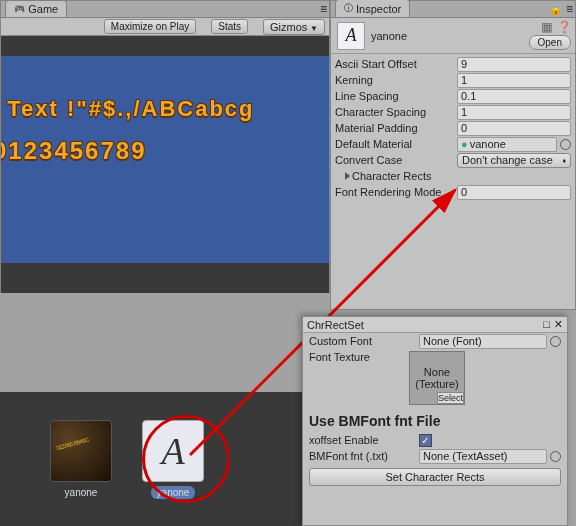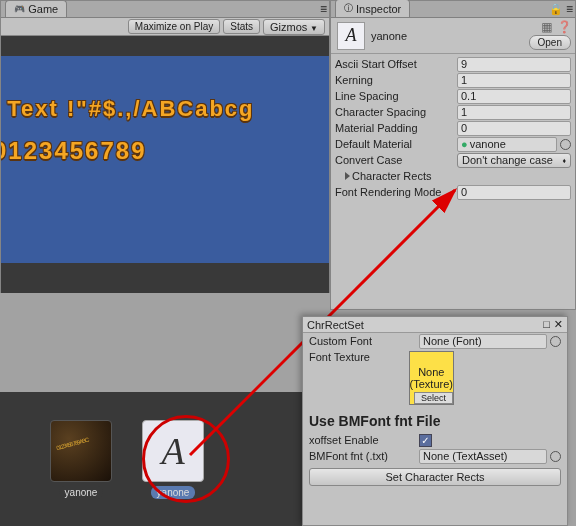--- a/index.html
+++ b/index.html
@@ -2,21 +2,21 @@
 <html><head>
 <meta charset="utf-8">
 <style>
 *{box-sizing:border-box;margin:0;padding:0;font-family:Arial,sans-serif;font-size:11px;color:#222}
 body{background:#a2a2a2;width:576px;height:526px;position:relative;overflow:hidden}
 .panel{background:#c2c2c2;border:1px solid #858585}
 .tabhdr{background:#a9a9a9;border-bottom:1px solid #808080;height:17px;display:flex;align-items:flex-end;padding-left:4px}
 .tab{background:#c2c2c2;border:1px solid #808080;border-bottom:none;border-radius:4px 4px 0 0;padding:2px 8px;font-size:11px;display:flex;align-items:center;gap:3px}
 .tab-icon{font-size:9px}
 .game-panel{position:absolute;left:0;top:0;width:330px;height:293px}
-.game-toolbar{background:#c2c2c2;height:18px;display:flex;justify-content:flex-end;align-items:center;gap:3px;padding-right:4px;border-bottom:1px solid #888}
+.game-toolbar{background:#c2c2c2;height:18px;display:flex;justify-content:flex-end;align-items:center;gap:15px;padding-right:4px;border-bottom:1px solid #888}
 .tbtn{background:linear-gradient(#e0e0e0,#c0c0c0);border:1px solid #888;border-radius:3px;padding:1px 6px;font-size:10px}
 .viewport{background:#3a5c9e;height:257px;position:relative;overflow:hidden;border-top:20px solid #393939;border-bottom:30px solid #393939}
 .font-row{color:#f5a623;font-family:'Arial Black',sans-serif;font-weight:900;letter-spacing:2px;white-space:nowrap;text-shadow:-1px -1px 0 #5a3410,1px -1px 0 #5a3410,-1px 1px 0 #5a3410,1px 1px 0 #5a3410,0 2px 0 #5a3410}
 .fr1{font-size:22px;margin-left:-10px;margin-top:40px}
 .fr2{font-size:24px;margin-left:-8px;margin-top:15px}
 .assets{position:absolute;left:0;top:392px;width:330px;height:134px;background:#393939;display:flex;align-items:center;gap:30px;padding-left:50px}
 .asset{display:flex;flex-direction:column;align-items:center;gap:4px}
 .thumb{width:62px;height:62px;border-radius:4px}
 .mat-thumb{background:radial-gradient(circle at 30% 30%,#5a4020,#1a1008);border:1px solid #555;position:relative;overflow:hidden}
 .mat-thumb::after{content:"0123456789ABC";font-size:6px;color:#d4a030;position:absolute;top:20px;left:5px;transform:rotate(-15deg);letter-spacing:-1px}
@@ -35,22 +35,22 @@
 .plabel{width:122px;font-size:11px;color:#222}
 .plabel.sub{padding-left:10px}
 .pfield{flex:1;background:#e0e0e0;border:1px solid #999;border-radius:2px;padding:0 3px;font-size:11px;height:15px;line-height:13px}
 .pselect{flex:1;background:linear-gradient(#e4e4e4,#cacaca);border:1px solid #888;border-radius:3px;padding:0 4px;font-size:10px;height:15px;display:flex;justify-content:space-between;align-items:center}
 .objfield{flex:1;background:#d8d8d8;border:1px solid #999;border-radius:2px;padding:0 3px;font-size:11px;height:15px;display:flex;align-items:center;gap:2px}
 .circ{width:11px;height:11px;border:1px solid #555;border-radius:50%;margin-left:3px;flex-shrink:0}
 .tri{display:inline-block;width:0;height:0;border-top:4px solid transparent;border-bottom:4px solid transparent;border-left:5px solid #555;margin-right:2px}
 .chrpanel{position:absolute;left:302px;top:316px;width:266px;height:210px;border:1px solid #888;background:#c2c2c2;box-shadow:-2px -2px 6px rgba(0,0,0,.3)}
 .chrhdr{background:#cecece;height:16px;border-bottom:1px solid #999;display:flex;align-items:center;justify-content:space-between;padding:0 4px;font-size:11px}
 .winicons{display:flex;gap:4px;font-size:10px;color:#666}
-.tex-box{width:45px;height:54px;background:#fde047;border:1px solid #777;display:flex;flex-direction:column;align-items:flex-end;justify-content:center;font-size:9px;color:#444;position:relative}
-.tex-sel{position:absolute;bottom:0;right:0;background:#ddd;border:1px solid #888;font-size:9px;padding:0 6px}
+.tex-box{width:56px;height:54px;background:#a3a3a3;border:1px solid #777;display:flex;flex-direction:column;align-items:flex-end;justify-content:center;font-size:9px;color:#444;position:relative}
+.tex-sel{position:absolute;bottom:0;right:0;background:#ddd;border:1px solid #888;font-size:9px;padding:0 0}
 .section-lbl{font-weight:bold;font-size:14px;padding:6px 6px 3px}
 .wide-btn{margin:4px 6px;background:linear-gradient(#e6e6e6,#c6c6c6);border:1px solid #888;border-radius:3px;padding:2px;text-align:center;font-size:11px}
 .chk{width:13px;height:13px;background:#5b6e9e;border:1px solid #445;display:flex;align-items:center;justify-content:center;color:#fff;font-size:10px}
 .arrow{position:absolute;pointer-events:none}
 .lock{font-size:11px}
 .menu{font-size:12px;font-weight:bold}
 .hdr-right{position:absolute;right:2px;top:1px;display:flex;gap:3px;align-items:center}
 </style>
 </head>
 <body>

